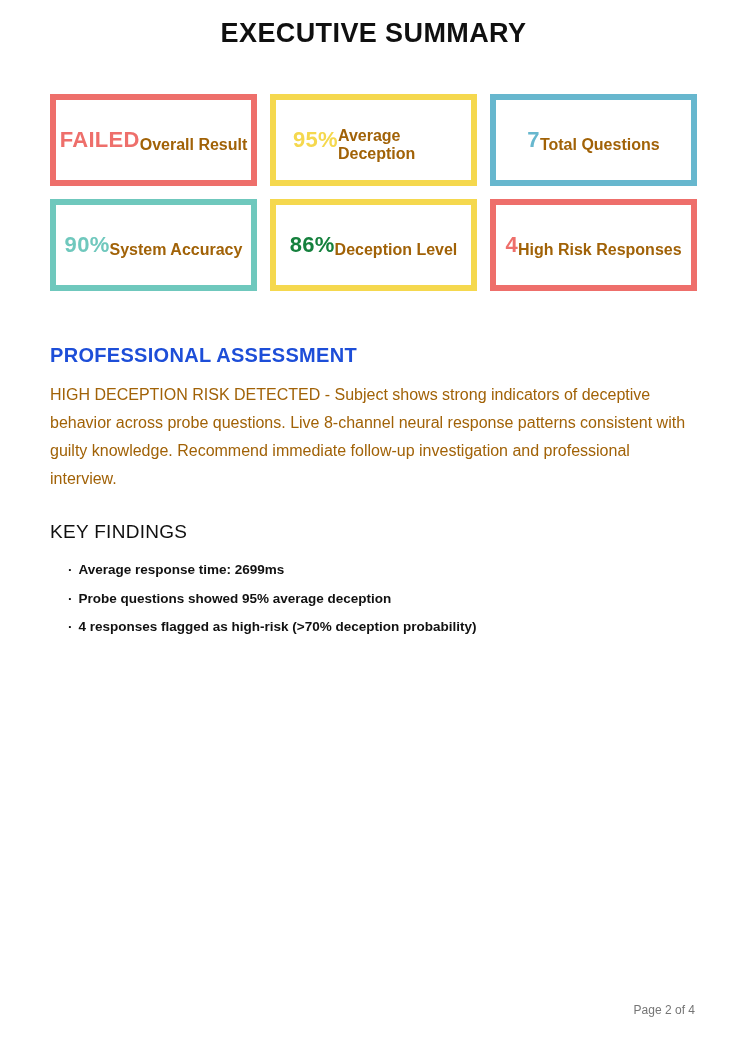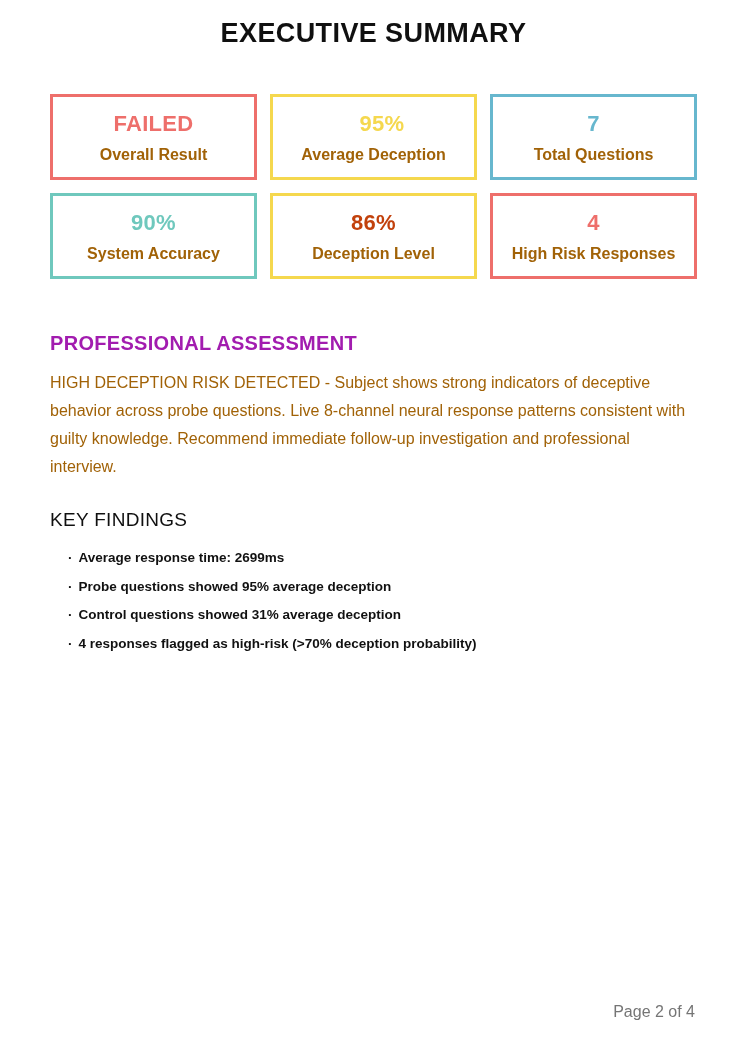--- a/index.html
+++ b/index.html
@@ -24,45 +24,44 @@
   }
 
   .cards {
     margin-top: 45px;
     display: grid;
     grid-template-columns: repeat(3, 1fr);
     column-gap: 13px;
     row-gap: 13px;
   }
   .card {
-    border: 3px solid #fca5a5;
+    border: 6px solid #fca5a5;
     background: #ffffff;
     height: 80px;
     display: flex;
-    flex-direction: column;
     align-items: center;
     justify-content: center;
   }
   .card-value {
     font-size: 22px;
     font-weight: bold;
     letter-spacing: 0.3px;
   }
   .card-label {
     font-size: 16px;
     font-weight: bold;
     color: #a16207;
     margin-top: 9px;
   }
 
   .section-heading {
     font-size: 20px;
     font-weight: bold;
     letter-spacing: 0.3px;
-    color: #a21caf;
+    color: #1d4ed8;
     margin: 53px 0 0 0;
   }
   .assessment-body {
     font-size: 16px;
     line-height: 28px;
     color: #a16207;
     margin: 14px 0 0 0;
   }
 
   .findings-heading {
@@ -82,21 +81,21 @@
     font-weight: bold;
     line-height: 28.5px;
     color: #111111;
   }
   .bullet { margin-right: 6px; font-weight: bold; }
 
   .page-footer {
     position: absolute;
     top: 1003px;
     right: 48px;
-    font-size: 16px;
+    font-size: 12px;
     color: #757575;
   }
 </style>
 </head>
 <body>
 
 <div class="content">
 
   <h1 class="page-title">EXECUTIVE SUMMARY</h1>
 
@@ -116,21 +115,21 @@
         <div class="card-value" style="color: rgb(103, 183, 206);">7</div>
         <div class="card-label">Total Questions</div>
       </div>
 
       <div class="card" style="border-color: rgb(111, 200, 189);">
         <div class="card-value" style="color: rgb(111, 200, 189);">90%</div>
         <div class="card-label">System Accuracy</div>
       </div>
 
       <div class="card" style="border-color: rgb(245, 216, 78);">
-        <div class="card-value" style="color: #c2410c;">86%</div>
+        <div class="card-value" style="color: #15803d;">86%</div>
         <div class="card-label">Deception Level</div>
       </div>
 
       <div class="card" style="border-color: rgb(238, 111, 107);">
         <div class="card-value" style="color: rgb(238, 111, 107);">4</div>
         <div class="card-label">High Risk Responses</div>
       </div>
     </div>
 
   <h2 class="section-heading">PROFESSIONAL ASSESSMENT</h2>
@@ -143,23 +142,20 @@
 
 
       <li class="finding-item">
         <span class="bullet">·</span><span>Average response time: 2699ms</span>
       </li>
 
       <li class="finding-item">
         <span class="bullet">·</span><span>Probe questions showed 95% average deception</span>
       </li>
 
-      <li class="finding-item">
-        <span class="bullet">·</span><span>Control questions showed 31% average deception</span>
-      </li>
 
       <li class="finding-item">
         <span class="bullet">·</span><span>4 responses flagged as high-risk (&gt;70% deception probability)</span>
       </li>
     </ul>
 
 </div>
 
 <div class="page-footer">Page 2 of 4</div>
 

